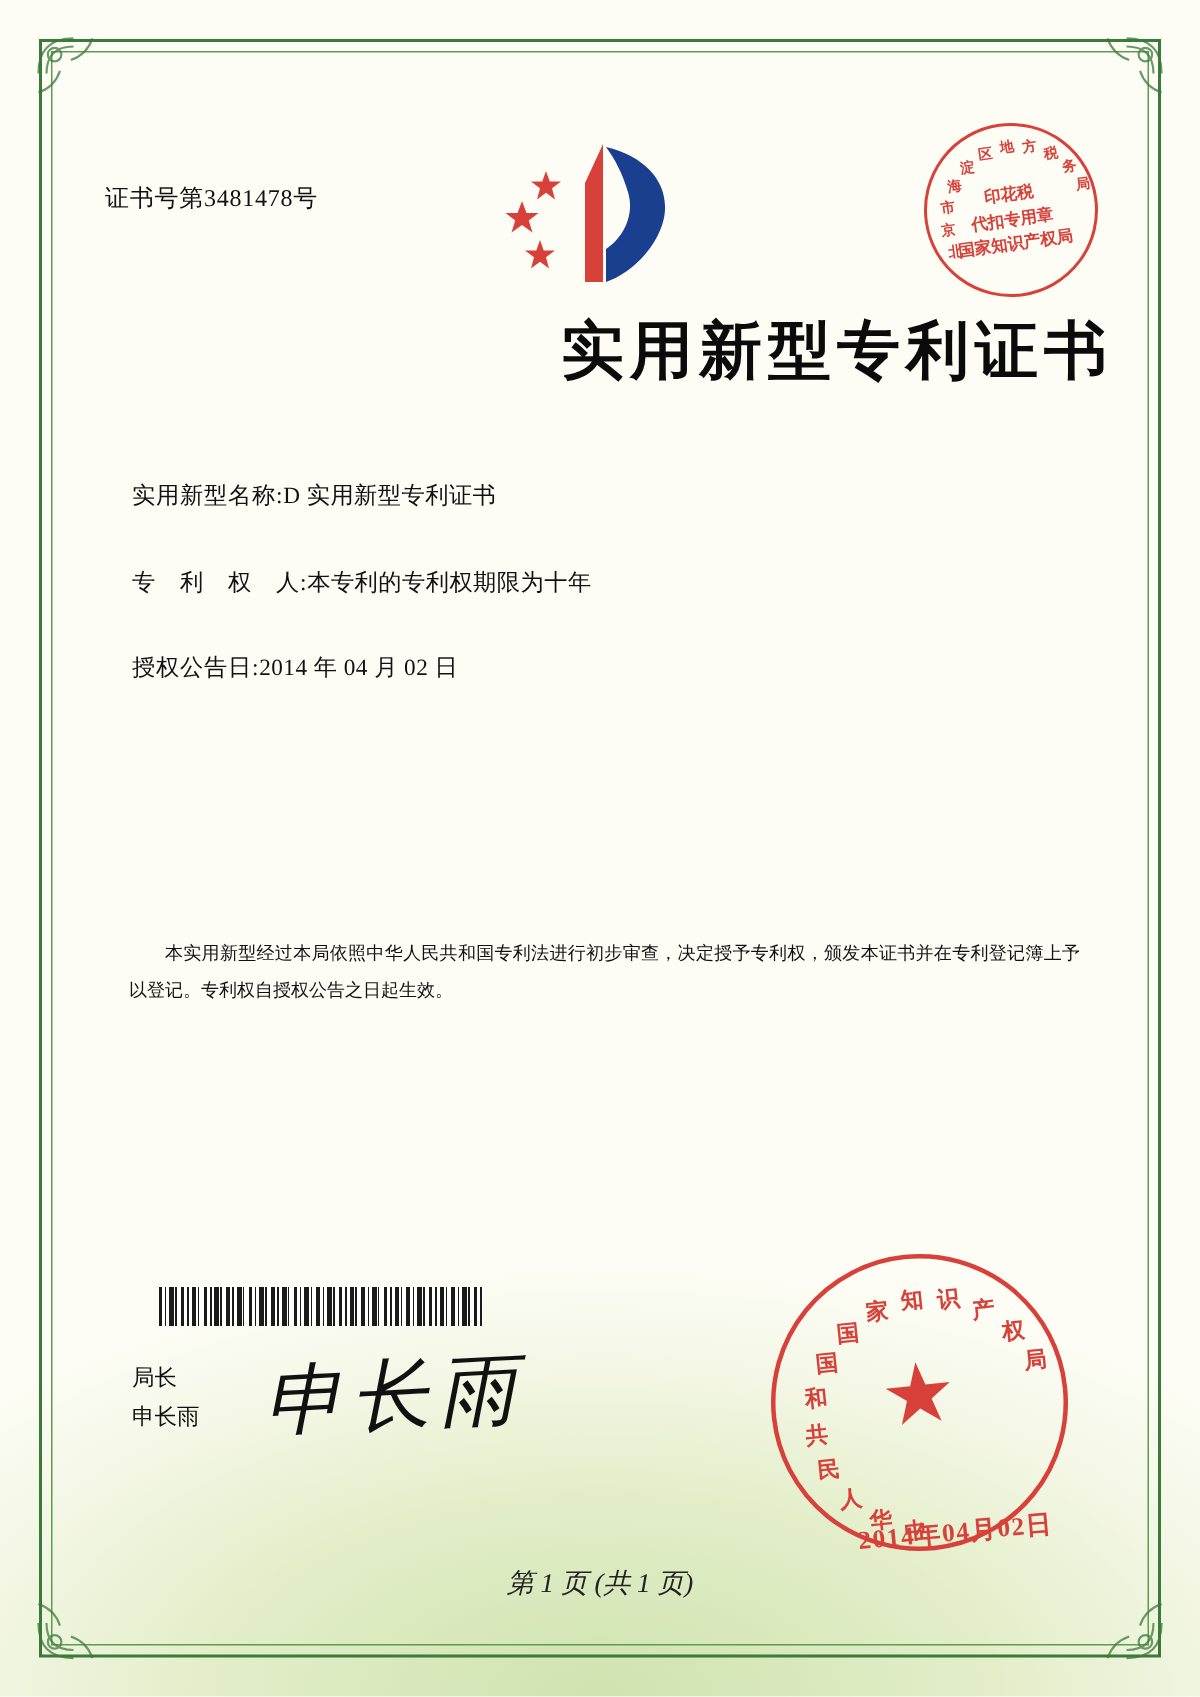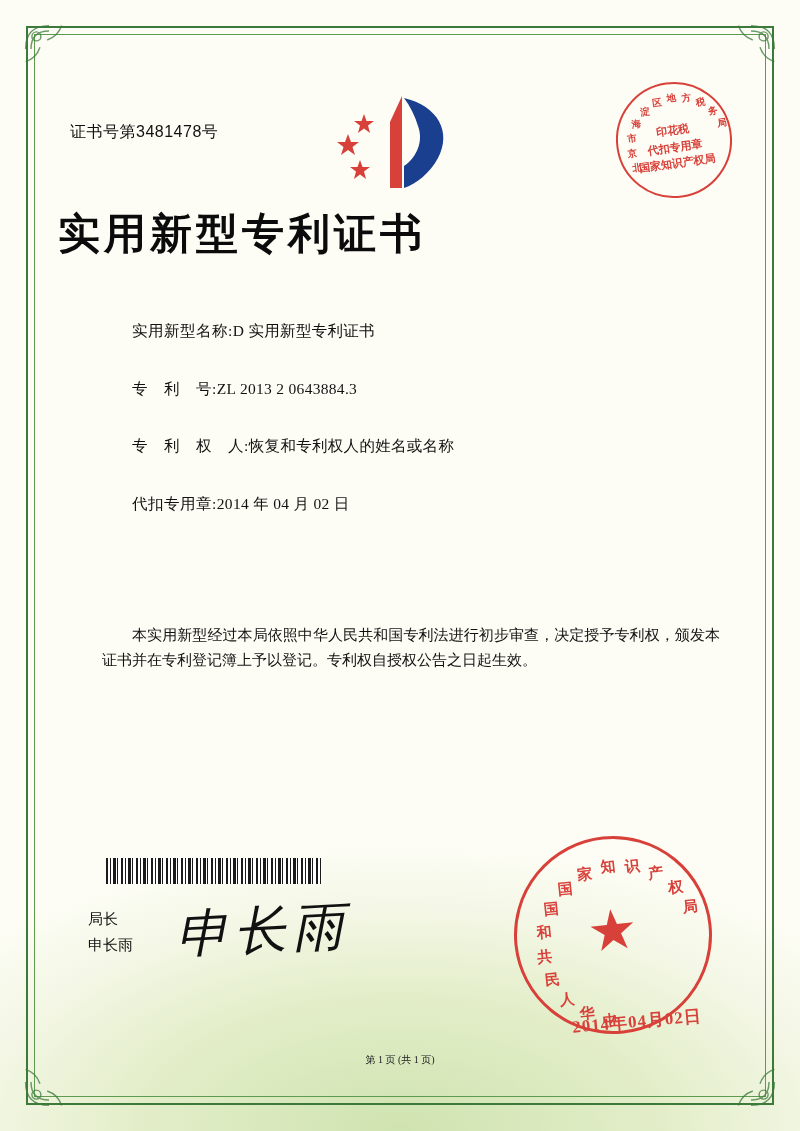--- a/index.html
+++ b/index.html
@@ -37,21 +37,21 @@
   .c-bl{left:22px;bottom:22px;transform:scaleY(-1);}
   .c-br{right:22px;bottom:22px;transform:scale(-1,-1);}
 
   .content{
     position:absolute;left:58px;top:58px;right:58px;bottom:58px;
   }
 
   .cert-no{
     position:absolute;left:12px;top:64px;
     font-size:16px;color:#111;letter-spacing:.5px;
-    font-family:Liberation Sans, sans-serif;
+    font-family:Liberation Serif, serif;
   }
 
   
   .tax-stamp{
     position:absolute;right:10px;top:24px;
     width:112px;height:112px;border:2px solid #d8403a;border-radius:50%;
     color:#d8403a;
     display:flex;align-items:center;justify-content:center;
     transform:rotate(-8deg);
   }
@@ -72,46 +72,46 @@
   }
 
   
   .emblem{
     position:absolute;left:50%;top:30px;transform:translateX(-50%);
     width:140px;height:110px;
   }
 
   .title{
     position:absolute;left:0;right:0;top:148px;
-    text-align:left;
+    text-align:right;
     font-size:42px;font-weight:bold;letter-spacing:4px;
     color:#0b0b0b;
     font-family:"Liberation Serif", serif;
   }
 
   .fields{
     position:absolute;left:30px;right:20px;top:265px;
-    font-size:15.5px;color:#111;line-height:1;margin-left:44px;
+    font-size:15.5px;color:#111;line-height:1;
   }
   .field{
     margin-bottom:42px;
     display:flex;
     align-items:baseline;
   }
   .field .lbl{
     white-space:pre;
     letter-spacing:.5px;
   }
   .field .val{
     letter-spacing:.3px;
   }
 
   .body-text{
-    position:absolute;left:44px;right:22px;top:565px;
-    font-size:15px;line-height:25px;color:#111;
+    position:absolute;left:28px;right:22px;top:565px;
+    font-size:12px;line-height:25px;color:#111;
     text-align:justify;
   }
   .body-text p{margin:0 0 2px 0;text-indent:2em;}
 
   
   .barcode{
     position:absolute;left:48px;top:800px;
     width:216px;height:26px;
     background:repeating-linear-gradient(90deg,
       #1a1a1a 0px,#1a1a1a 2px,#fff 2px,#fff 4px,
@@ -154,21 +154,21 @@
   }
   .stamp-date{
     position:absolute;right:40px;top:952px;
     color:#d8403a;font-size:17px;letter-spacing:1px;
     transform:rotate(-5deg);
     font-weight:bold;
   }
 
   .footer{
     position:absolute;left:0;right:0;bottom:6px;
-    text-align:center;font-size:10px;color:#222;
+    text-align:center;font-size:18px;color:#222;font-style:italic;
   }
 </style>
 </head>
 <body>
 
 <div class="page">
 
   <div class="border-outer"></div>
   <div class="border-inner"></div>
 
@@ -257,29 +257,25 @@
     </div>
 
     <div class="title">实用新型专利证书</div>
 
     <div class="fields">
       <div class="field">
         <span class="lbl">实用新型名称:</span>
         <span class="val">D 实用新型专利证书</span>
       </div>
       <div class="field">
-        <span class="lbl">专　利　号:</span>
-        <span class="val">ZL 2013 2 0643884.3</span>
+        <span class="lbl">专　利　权　人:</span>
+        <span class="val">本专利的专利权期限为十年</span>
       </div>
       <div class="field">
-        <span class="lbl">专　利　权　人:</span>
-        <span class="val">恢复和专利权人的姓名或名称</span>
-      </div>
-      <div class="field">
-        <span class="lbl">代扣专用章:</span>
+        <span class="lbl">授权公告日:</span>
         <span class="val">2014 年 04 月 02 日</span>
       </div>
     </div>
 
     <div class="body-text">
       <p>本实用新型经过本局依照中华人民共和国专利法进行初步审查，决定授予专利权，颁发本证书并在专利登记簿上予以登记。专利权自授权公告之日起生效。</p>
     </div>
 
     <div class="barcode"></div>
 

